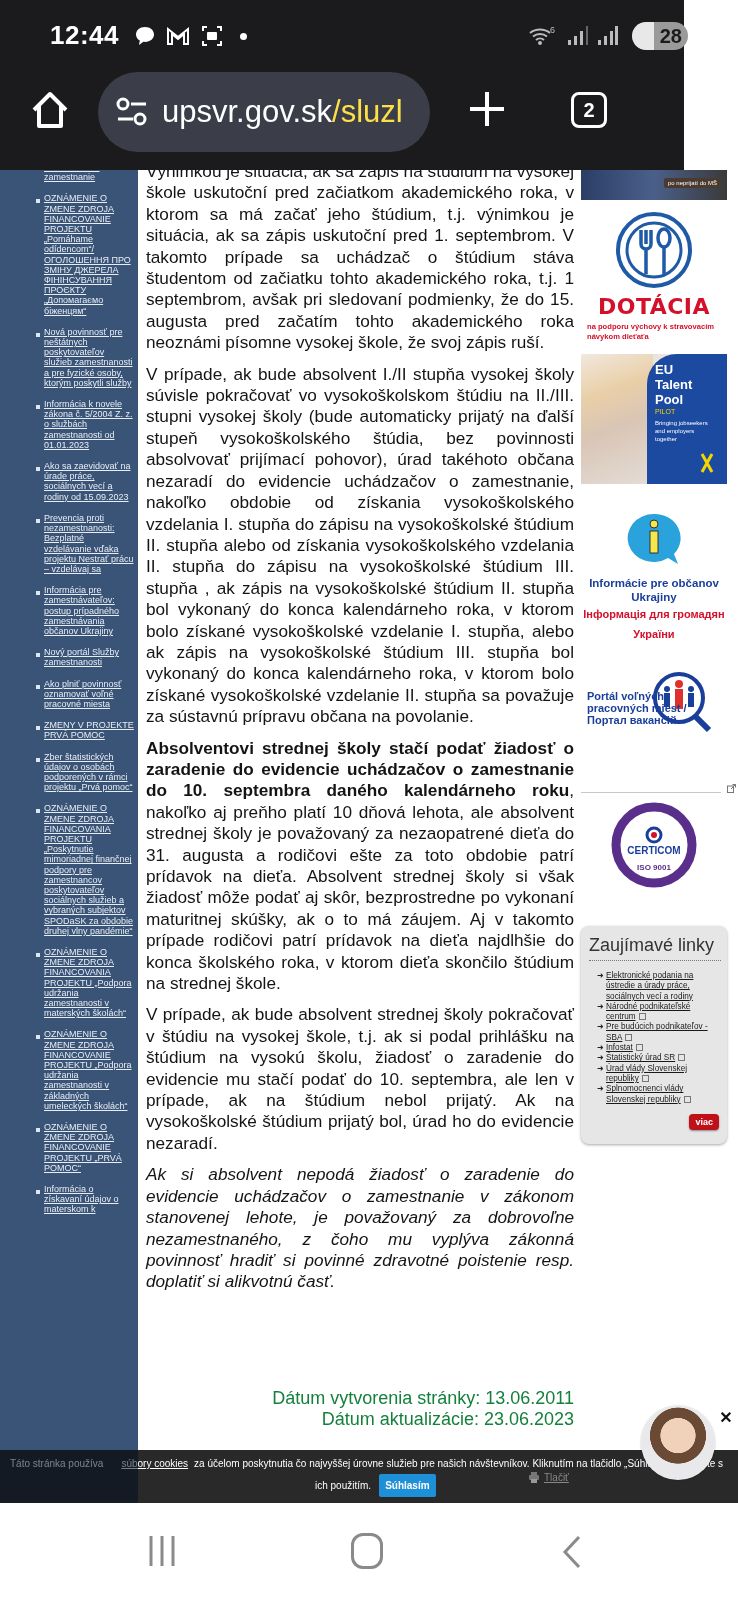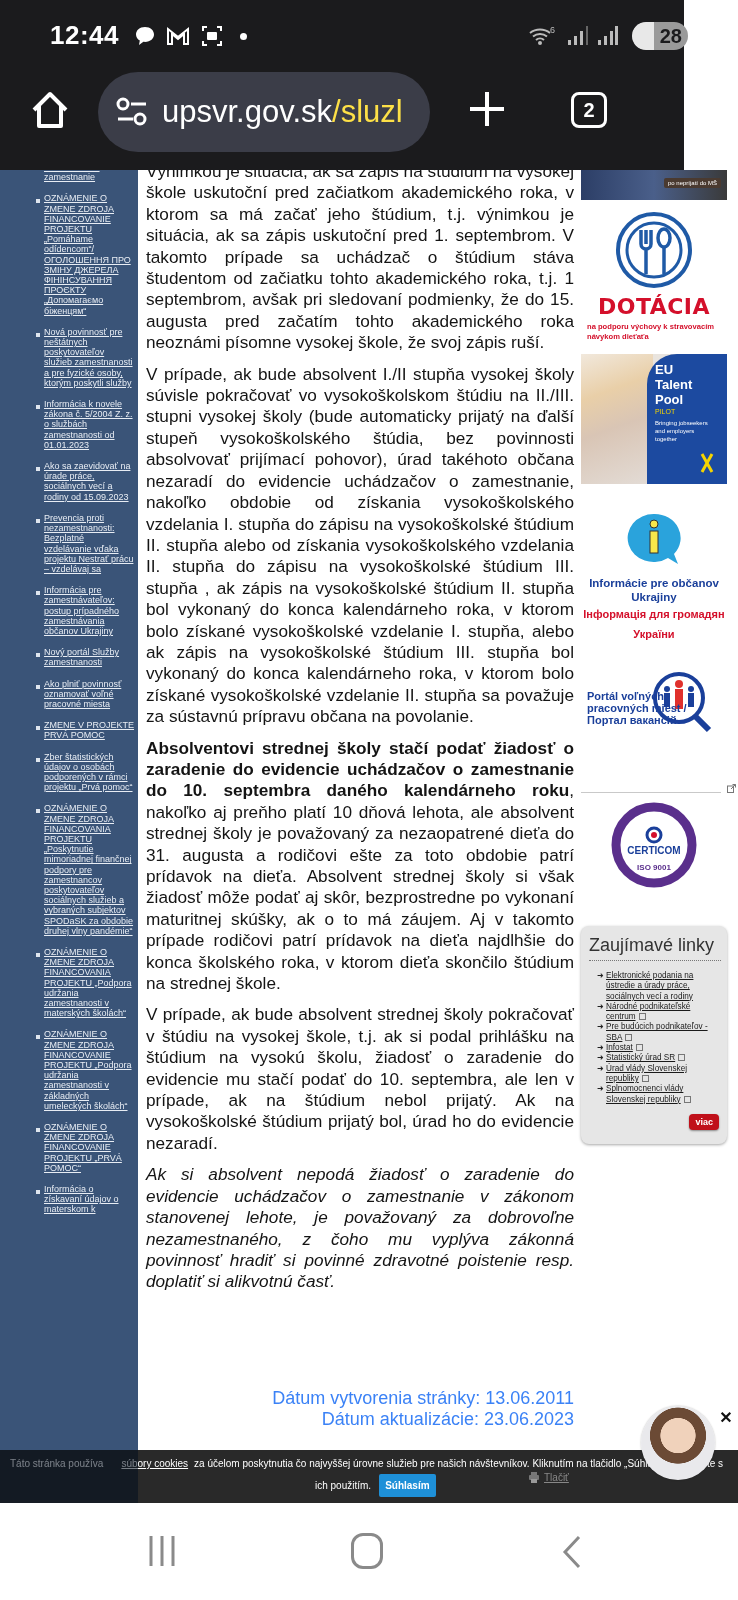--- a/index.html
+++ b/index.html
@@ -34,21 +34,21 @@
   .sidebar li { position: relative; padding-left: 44px; padding-right: 4px; margin-bottom: 11px; }
   .sidebar li::before { content: ""; position: absolute; left: 36px; top: 6px; width: 4px; height: 4px; background: #dfe6ef; }
   .sidebar li.cont::before { display: none; }
   .sidebar a { color: #e8edf4; font-size: 9px; line-height: 10.2px; text-decoration: underline; display: block; }
 
   .content { position: absolute; left: 146px; top: 0; width: 428px; color: #141414; font-size: 17.2px; line-height: 21.4px; text-align: justify; }
   .content p { margin-bottom: 10px; }
   .content .first { margin-top: -9px; }
   .content b { font-weight: bold; }
   .content .it { font-style: italic; }
-  .dates { position: absolute; left: 146px; top: 1218px; width: 428px; text-align: right; font-size: 18px; line-height: 21px; color: #3b82f6; }
+  .dates { position: absolute; left: 146px; top: 1218px; width: 428px; text-align: right; font-size: 18px; line-height: 21px; color: #15803d; }
 
   .rightcol { position: absolute; left: 581px; top: 0; width: 146px; }
   .banner { position: absolute; left: 0; width: 146px; overflow: hidden; }
   .b-prispevok { top: -4px; height: 34px; background: linear-gradient(90deg,#2c3e66,#4a5f8a 50%,#3a3a3a); }
   .b-prispevok span { position: absolute; right: 6px; top: 12px; background: #4a3a30; color: #fff; font-size: 6px; padding: 2px 4px; border-radius: 2px; }
   .b-dotacia { top: 38px; height: 142px; background: #fff; text-align: center; }
   .b-dotacia svg { display: block; margin: 2px auto 0; }
   .dot-title { color: #d4102b; font-weight: bold; font-size: 22px; line-height: 30px; letter-spacing: 0.5px; margin-top: 2px; font-family: "DejaVu Sans", sans-serif; }
   .dot-sub { color: #d4102b; font-weight: bold; font-size: 7.6px; line-height: 10px; text-align: left; padding-left: 6px; }
   .b-talent { top: 184px; height: 146px; background: #e9e4de; }
@@ -191,21 +191,21 @@
         <li>
           <a>Informácia pre zamestnávateľov: postup prípadného zamestnávania občanov Ukrajiny</a>
         </li>
         <li>
           <a>Nový portál Služby zamestnanosti</a>
         </li>
         <li>
           <a>Ako plniť povinnosť oznamovať voľné pracovné miesta</a>
         </li>
         <li>
-          <a>ZMENE V PROJEKTE PRVÁ POMOC</a>
+          <a>ZMENY V PROJEKTE PRVÁ POMOC</a>
         </li>
         <li>
           <a>Zber štatistických údajov o osobách podporených v rámci projektu „Prvá pomoc“</a>
         </li>
         <li>
           <a>OZNÁMENIE O ZMENE ZDROJA FINANCOVANIA PROJEKTU „Poskytnutie mimoriadnej finančnej podpory pre zamestnancov poskytovateľov sociálnych služieb a vybraných subjektov SPODaSK za obdobie druhej vlny pandémie“</a>
         </li>
         <li>
           <a>OZNÁMENIE O ZMENE ZDROJA FINANCOVANIA PROJEKTU „Podpora udržania zamestnanosti v materských školách“</a>
         </li>

